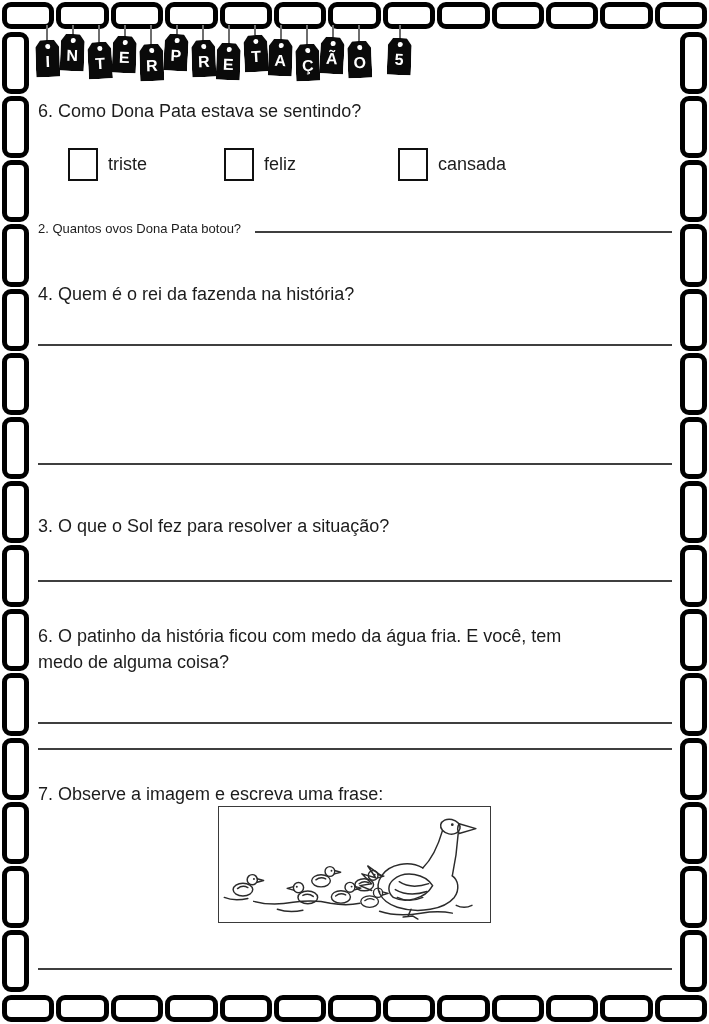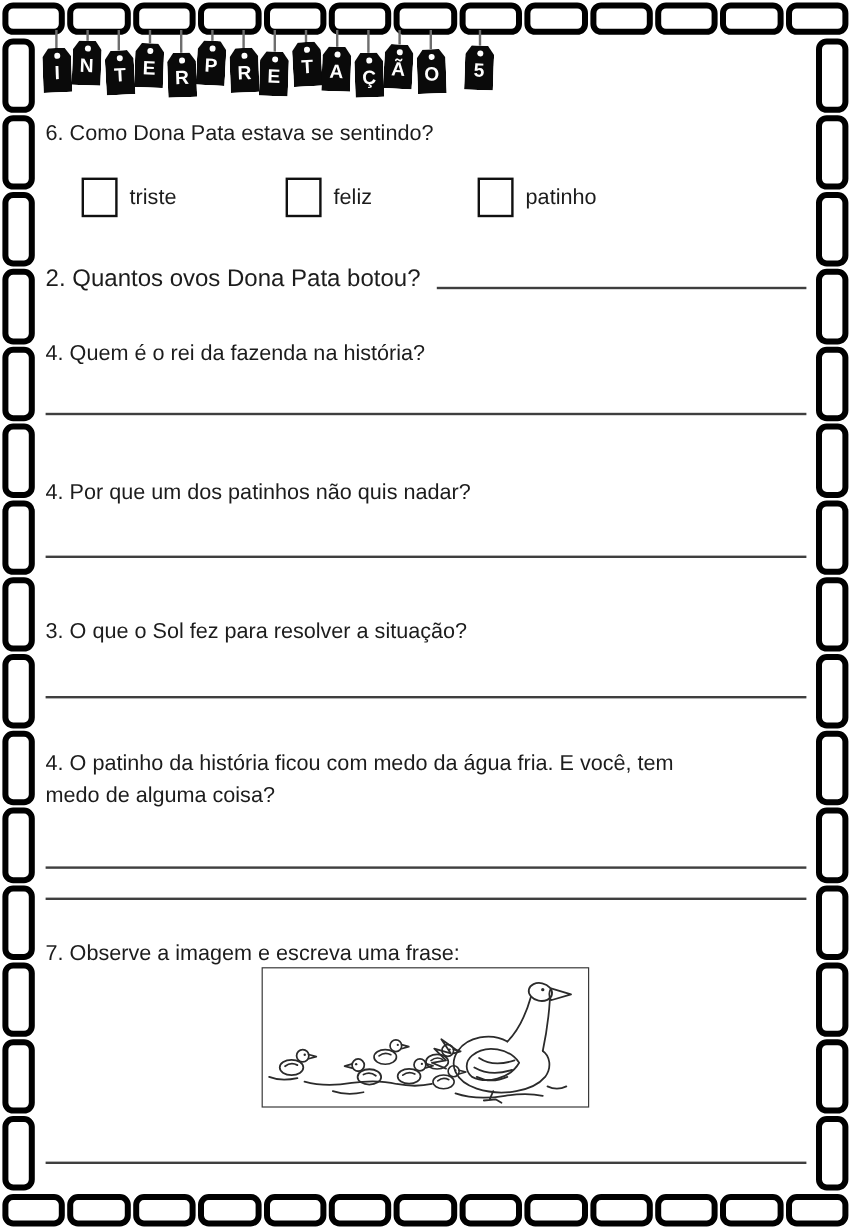--- a/index.html
+++ b/index.html
@@ -24,21 +24,21 @@
   .tstring{width:2px;background:#6e6e6e;}
   .tag{width:24px;height:37px;background:#0a0a0a;color:#fff;
        clip-path:polygon(22% 0,78% 0,100% 20%,100% 100%,0 100%,0 20%);
        display:flex;flex-direction:column;align-items:center;transform-origin:50% 0;}
   .thole{width:5px;height:5px;border-radius:50%;background:#fff;margin-top:4px;}
   .tletter{font-size:16px;font-weight:bold;margin-top:2px;line-height:1.4;}
   .num-gap{margin-left:15px;}
 
   
   .q{position:absolute;left:38px;width:634px;font-size:18px;line-height:1.45;}
-  .qrow{position:absolute;left:38px;right:37px;display:flex;font-size:20px;}
+  .qrow{position:absolute;left:38px;right:37px;display:flex;font-size:13px;}
   .fill-line{flex:1;margin-left:14px;margin-bottom:3px;border-bottom:2px solid #3f3f3f;}
   .ans{position:absolute;left:38px;width:634px;border-top:2px solid #3f3f3f;height:0;}
   .opts{position:absolute;left:0;top:0;width:709px;height:40px;}
   .opt{position:absolute;display:flex;align-items:center;gap:10px;}
   .cbox{width:30px;height:33px;border:2.5px solid #101010;background:#fff;box-sizing:border-box;}
   .olabel{font-size:18px;}
 
   
   .imgbox{position:absolute;left:218px;top:806px;width:273px;height:117px;
           border:1.5px solid #3a3a3a;box-sizing:border-box;background:#fff;}
@@ -216,45 +216,44 @@
         </div>
       </div>
     </div>
 
   <div class="q" style="top:98px">6. Como Dona Pata estava se sentindo?</div>
   <div class="opts" style="top:148px">
     <div class="opt" style="left:68px">
       <div class="cbox"></div>
       <span class="olabel">triste</span>
     </div>
-    <div class="opt" style="left:238px">
+    <div class="opt" style="left:224px">
       <div class="cbox"></div>
       <span class="olabel">feliz</span>
     </div>
     <div class="opt" style="left:398px">
       <div class="cbox"></div>
-      <span class="olabel">patinho</span>
+      <span class="olabel">cansada</span>
     </div>
   </div>
 
   <div class="qrow" style="top:221px">
     <span>2. Quantos ovos Dona Pata botou?</span>
     <div class="fill-line"></div>
   </div>
 
   <div class="q" style="top:281px">4. Quem é o rei da fazenda na história?</div>
   <div class="ans" style="top:344px"></div>
 
-  <div class="q" style="top:397px">4. Por que um dos patinhos não quis nadar?</div>
   <div class="ans" style="top:463px"></div>
 
   <div class="q" style="top:513px">3. O que o Sol fez para resolver a situação?</div>
   <div class="ans" style="top:580px"></div>
 
-  <div class="q" style="top:623px;width:572px">4. O patinho da história ficou com medo da água fria. E você, tem medo de alguma coisa?</div>
+  <div class="q" style="top:623px;width:572px">6. O patinho da história ficou com medo da água fria. E você, tem medo de alguma coisa?</div>
   <div class="ans" style="top:722px"></div>
   <div class="ans" style="top:748px"></div>
 
   <div class="q" style="top:781px">7. Observe a imagem e escreva uma frase:</div>
 
   <div class="imgbox">
     <svg viewBox="0 0 273 117">
       <defs>
         <g id="dl" class="ln">
           <ellipse cx="11" cy="18" rx="10" ry="6.5"></ellipse>

